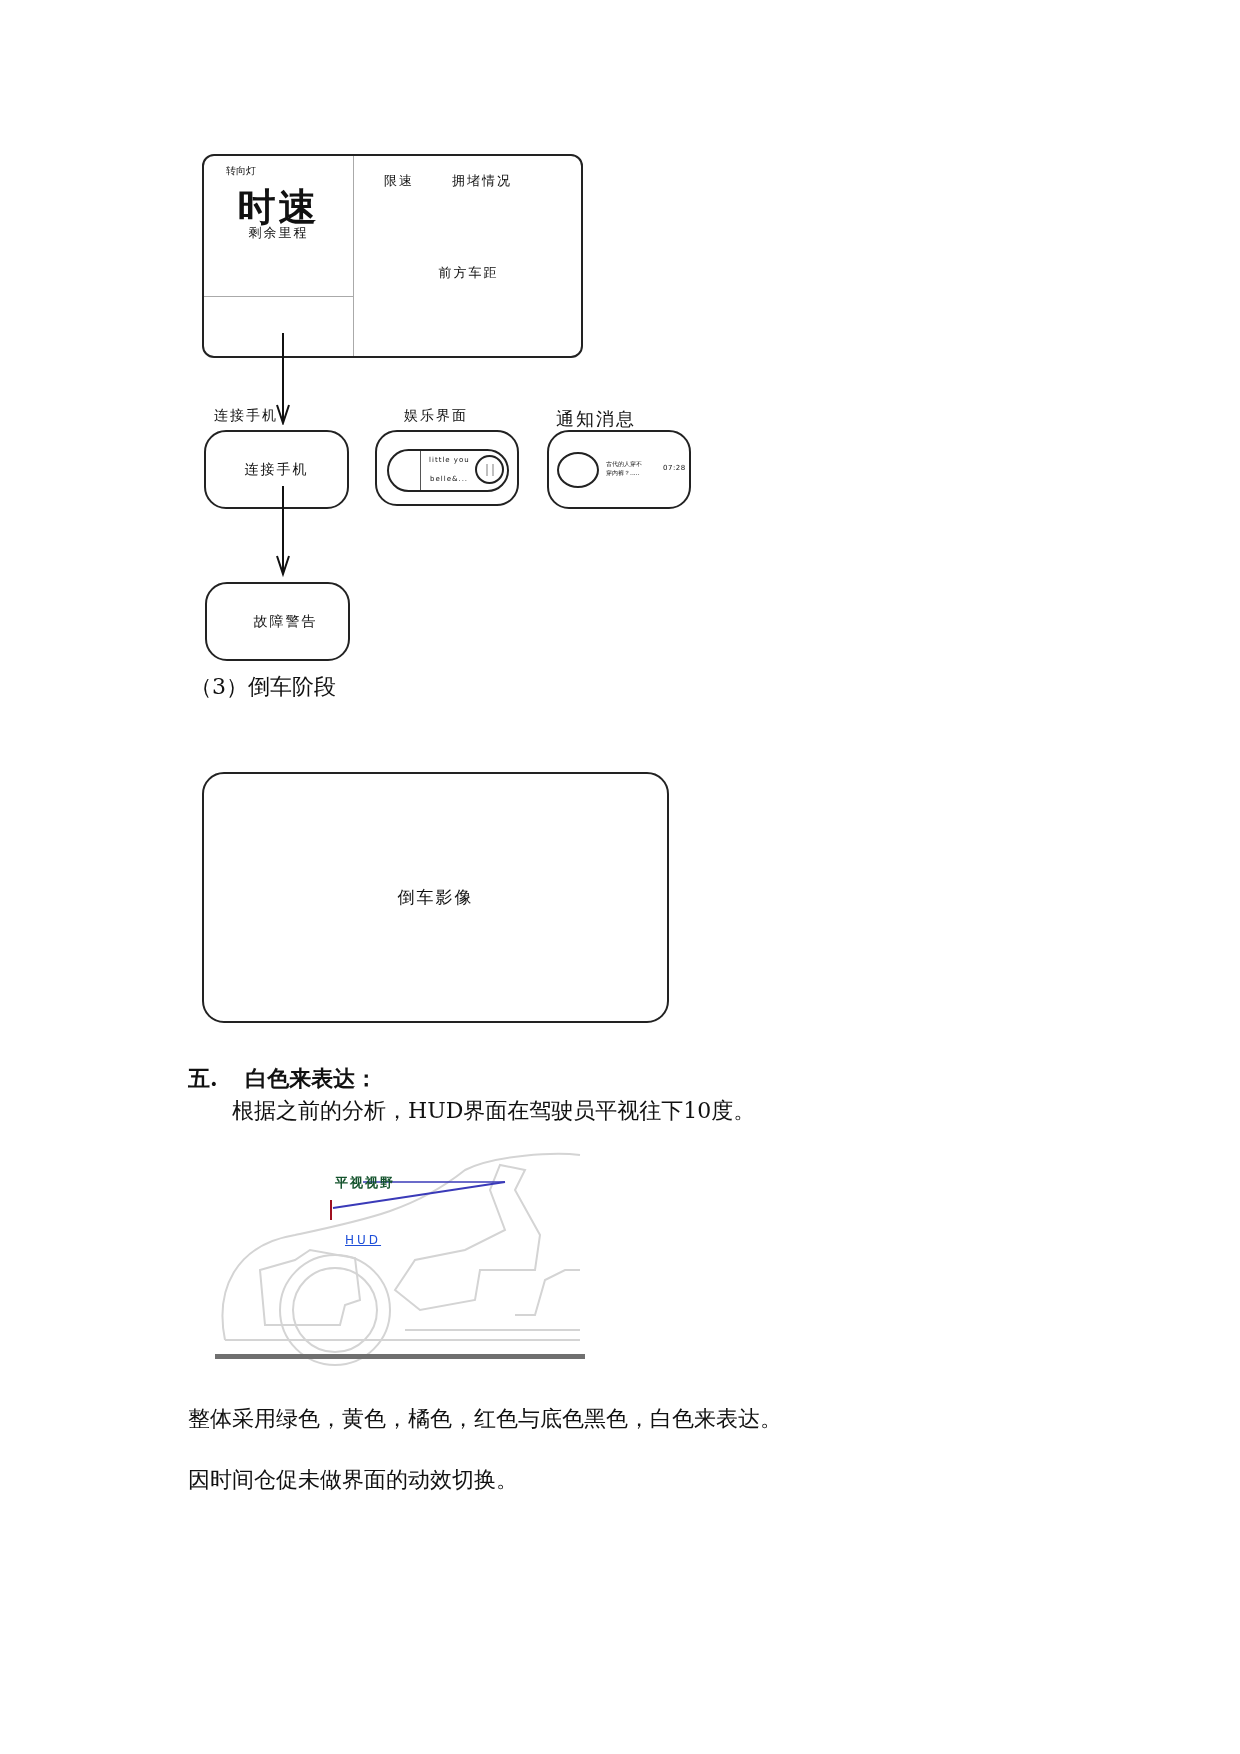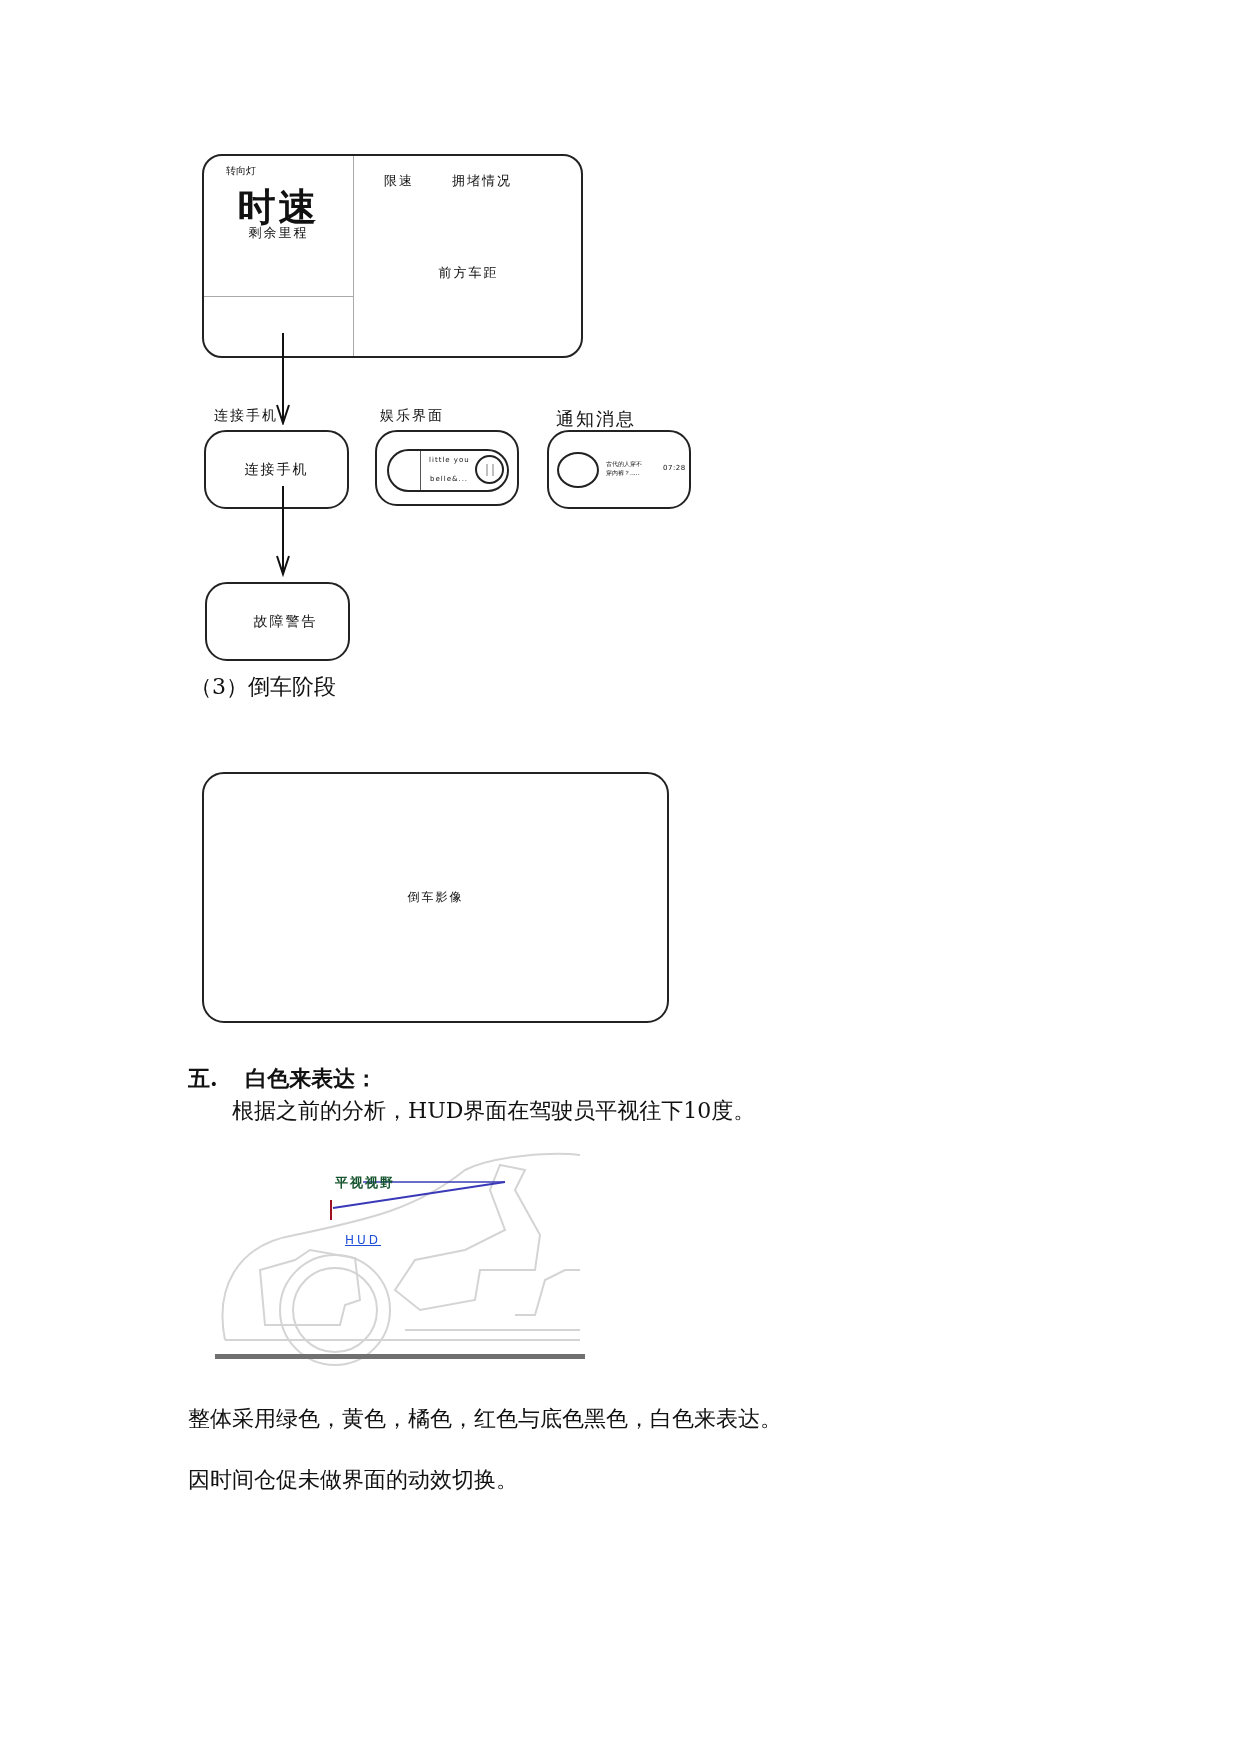--- a/index.html
+++ b/index.html
@@ -6,38 +6,38 @@
   body{width:1240px;height:1754px;position:relative;overflow:hidden;font-family:"DejaVu Sans",sans-serif;color:#111;}
   .abs{position:absolute;}
   .box{position:absolute;border:2px solid #222;border-radius:22px;box-sizing:border-box;background:#fff;}
   .serif{font-family:"DejaVu Serif","Liberation Serif",serif;}
   .sans{font-family:"DejaVu Sans",sans-serif;}
   .center{display:flex;align-items:center;justify-content:center;}
 </style>
 </head>
 <body>
 
-<div class="box" style="left:202px;top:154px;width:381px;height:204px;border-radius:20px;">
+<div class="box" style="left:202px;top:154px;width:381px;height:204px;border-radius:12px;">
   <div class="abs" style="left:149px;top:0;width:1px;height:200px;background:#aaa;"></div>
   <div class="abs" style="left:0;top:140px;width:149px;height:1px;background:#aaa;"></div>
   <div class="abs" style="left:22px;top:8px;font-size:10px;">转向灯</div>
   <div class="abs" style="left:0;width:149px;text-align:center;top:26px;font-size:38px;letter-spacing:3px;font-weight:bold;">时速</div>
   <div class="abs" style="left:0;width:149px;text-align:center;top:68px;font-size:13px;letter-spacing:2px;">剩余里程</div>
   <div class="abs" style="left:180px;top:16px;font-size:13px;letter-spacing:2px;">限速</div>
   <div class="abs" style="left:248px;top:16px;font-size:13px;letter-spacing:2px;">拥堵情况</div>
   <div class="abs" style="left:150px;width:229px;text-align:center;top:108px;font-size:13px;letter-spacing:2px;">前方车距</div>
 </div>
 
 <svg class="abs" style="left:275px;top:333px;" width="16" height="92" viewBox="0 0 16 92">
   <line x1="8" y1="0" x2="8" y2="90" stroke="#111" stroke-width="2"></line>
   <polyline points="2,72 8,90 14,72" fill="none" stroke="#111" stroke-width="2"></polyline>
 </svg>
 
 <div class="abs" style="left:214px;top:407px;font-size:14px;letter-spacing:2px;">连接手机</div>
-<div class="abs" style="left:380px;top:407px;font-size:14px;letter-spacing:2px;">娱乐界面</div>
+<div class="abs" style="left:404px;top:407px;font-size:14px;letter-spacing:2px;">娱乐界面</div>
 <div class="abs" style="left:556px;top:407px;font-size:18px;letter-spacing:2px;">通知消息</div>
 
 <div class="box center" style="left:204px;top:430px;width:145px;height:79px;">
   <span style="font-size:14px;letter-spacing:2px;">连接手机</span>
 </div>
 
 <div class="box" style="left:375px;top:430px;width:144px;height:76px;">
   <div class="abs" style="left:10px;top:17px;width:122px;height:43px;border:2px solid #222;border-radius:22px;box-sizing:border-box;">
     <div class="abs" style="left:31px;top:0;width:1px;height:39px;background:#555;"></div>
     <div class="abs" style="left:40px;top:5px;font-size:7px;letter-spacing:1px;">little you</div>
@@ -63,21 +63,21 @@
   <polyline points="2,70 8,88 14,70" fill="none" stroke="#111" stroke-width="2"></polyline>
 </svg>
 
 <div class="box center" style="left:205px;top:582px;width:145px;height:79px;padding-left:16px;">
   <span style="font-size:14px;letter-spacing:2px;">故障警告</span>
 </div>
 
 <div class="abs serif" style="left:190px;top:672px;font-size:22px;">（3）倒车阶段</div>
 
 <div class="box center" style="left:202px;top:772px;width:467px;height:251px;">
-  <span style="font-size:12px;letter-spacing:2px;">倒车影像</span>
+  <span style="font-size:17px;letter-spacing:2px;">倒车影像</span>
 </div>
 
 <div class="abs serif" style="left:188px;top:1064px;font-size:22px;font-weight:bold;">
   <span>五.</span>
   <span style="margin-left:20px;">白色来表达：</span>
 </div>
 <div class="abs serif" style="left:232px;top:1096px;font-size:22px;">根据之前的分析，HUD界面在驾驶员平视往下10度。</div>
 
 <svg class="abs" style="left:215px;top:1150px;" width="370" height="220" viewBox="0 0 370 220">
   <g fill="none" stroke="#d4d4d4" stroke-width="2">

